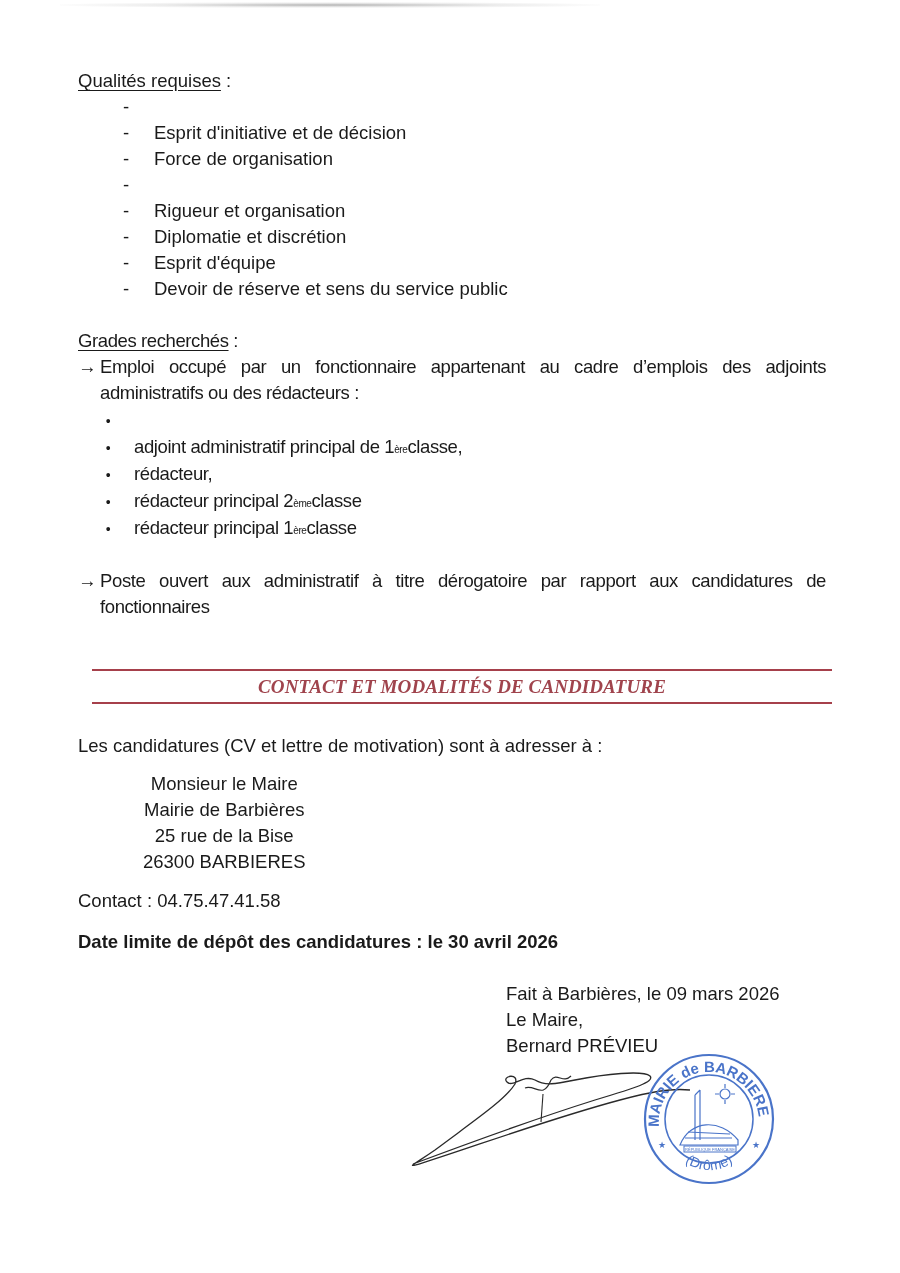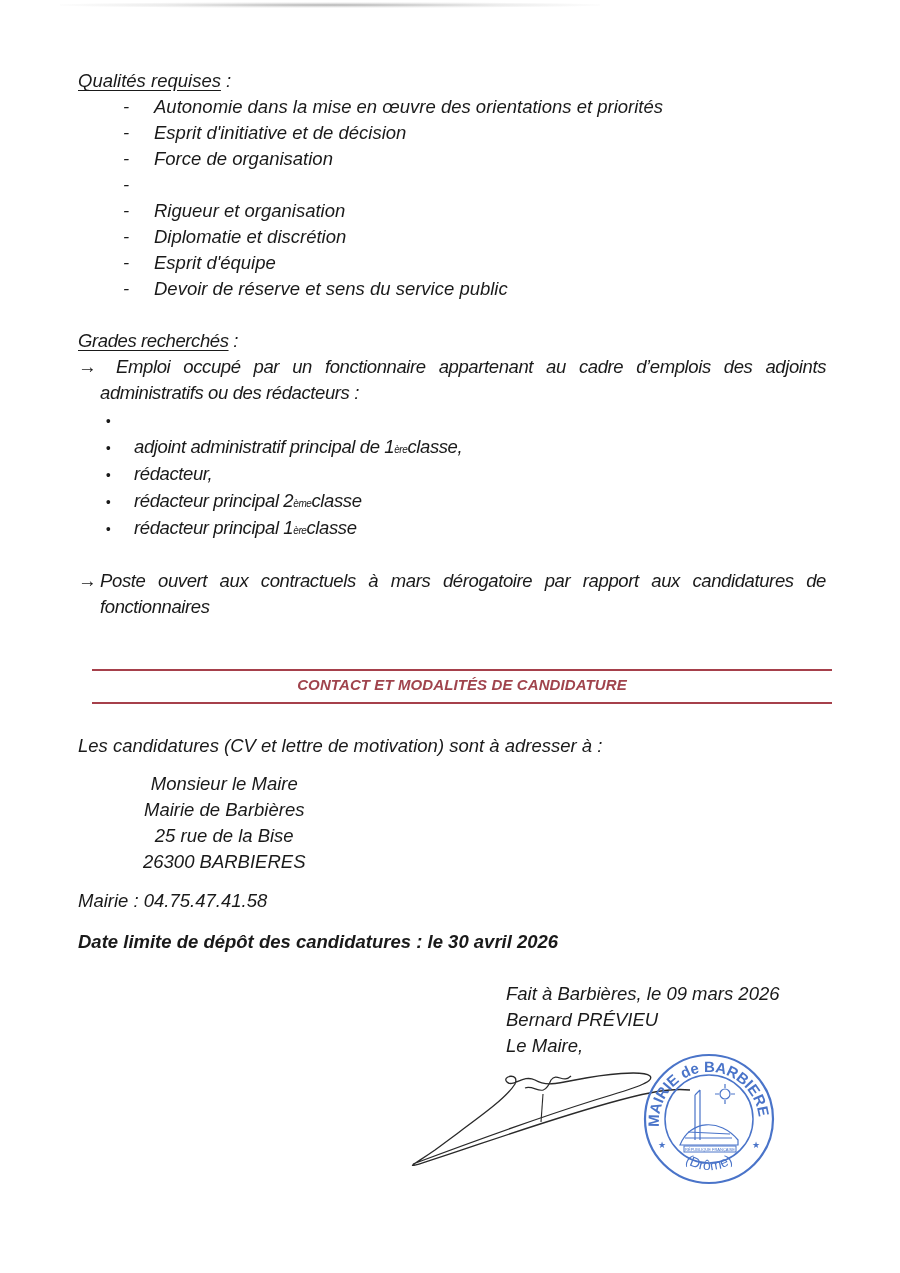--- a/index.html
+++ b/index.html
@@ -5,50 +5,49 @@
     html, body { margin: 0; padding: 0; }
     body {
       width: 900px; height: 1273px; background: #ffffff; position: relative; overflow: hidden;
       font-family: "Liberation Sans", "DejaVu Sans", sans-serif; color: #1a1a1a;
     }
     .topshade {
       position: absolute; left: 60px; top: 2px; width: 540px; height: 6px;
       background: radial-gradient(ellipse at center, rgba(120,120,120,0.55) 0%, rgba(180,180,180,0.25) 45%, rgba(255,255,255,0) 75%);
     }
     .abs { position: absolute; }
-    .txt { font-size: 18.5px; line-height: 26px; white-space: nowrap; font-style: italic; }
+    .txt { font-size: 18.5px; line-height: 26px; white-space: nowrap; }
     .heading { text-decoration: underline; text-underline-offset: 3px; }
     .dash-item { display: flex; }
     .dash { width: 56px; text-align: center; margin-left: 20px; }
     .cond { font-family: "Liberation Sans Narrow", "Liberation Sans", sans-serif; letter-spacing: -0.4px; }
     .arrow-line { display: flex; }
     .bullet-item { display: flex; align-items: baseline; }
     .bullet { width: 52px; text-align: center; font-size: 14px; }
     sup { font-size: 10px; line-height: 0; vertical-align: 8px; }
     .rule { position: absolute; left: 92px; width: 740px; height: 1.6px; background: #a6404b; }
     .section-title {
       position: absolute; left: 92px; width: 740px; top: 676px; text-align: center;
-      color: #a0444d; font-style: italic; font-weight: bold; font-size: 15px; letter-spacing: 0.1px;
+      color: #a0444d; font-style: italic; font-weight: bold; font-size: 19px; letter-spacing: 0.1px; font-family: Liberation Serif, serif;
     }
     .bold { font-weight: bold; text-align: right; }
     .sig-svg { position: absolute; left: 405px; top: 1060px; }
     .stamp { position: absolute; left: 640px; top: 1050px; }
   </style>
 </head>
 <body>
 
 <div class="topshade"></div>
 
 <div class="abs txt" style="left:78px; top:68px;">
   <span class="heading">Qualités requises</span><span> :</span>
 </div>
 <div class="abs txt" style="left:78px; top:94px;">
   <div class="dash-item">
       <span class="dash">-</span>
-      <span>Autonomie dans la mise en œuvre des orientations et priorités</span>
     </div>
   <div class="dash-item">
       <span class="dash">-</span>
       <span>Esprit d'initiative et de décision</span>
     </div>
   <div class="dash-item">
       <span class="dash">-</span>
       <span>Force de organisation</span>
     </div>
   <div class="dash-item">
@@ -71,21 +70,21 @@
       <span>Devoir de réserve et sens du service public</span>
     </div>
 </div>
 
 <div class="abs txt cond" style="left:78px; top:328px;">
   <span class="heading">Grades recherchés</span><span> :</span>
 </div>
 <div class="abs txt cond" style="left:78px; top:354px; width:748px;">
   <div class="arrow-line" style="justify-content:space-between;">
     <span>→</span>
-    <span style="flex:1; margin-left:20px; text-align:justify; text-align-last:justify;">Emploi occupé par un fonctionnaire appartenant au cadre d’emplois des adjoints</span>
+    <span style="flex:1; margin-left:4px; text-align:justify; text-align-last:justify;">Emploi occupé par un fonctionnaire appartenant au cadre d’emplois des adjoints</span>
   </div>
   <div style="padding-left:22px;">administratifs ou des rédacteurs :</div>
 </div>
 <div class="abs txt cond" style="left:82px; top:408px;">
   <div class="bullet-item">
       <span class="bullet">•</span>
       <sup></sup>
       <span></span>
     </div>
   <div class="bullet-item">
@@ -109,43 +108,43 @@
   <div class="bullet-item">
       <span class="bullet">•</span>
       <span>rédacteur principal 1</span>
       <sup>ère</sup>
       <span> classe</span>
     </div>
 </div>
 <div class="abs txt cond" style="left:78px; top:568px; width:748px;">
   <div class="arrow-line">
     <span>→</span>
-    <span style="flex:1; margin-left:4px; text-align:justify; text-align-last:justify;">Poste ouvert aux contractuels à mars dérogatoire par rapport aux candidatures de</span>
+    <span style="flex:1; margin-left:4px; text-align:justify; text-align-last:justify;">Poste ouvert aux administratif à titre dérogatoire par rapport aux candidatures de</span>
   </div>
   <div style="padding-left:22px;">fonctionnaires</div>
 </div>
 
 <div class="rule" style="top:669px;"></div>
 <div class="section-title">CONTACT ET MODALITÉS DE CANDIDATURE</div>
 <div class="rule" style="top:702px;"></div>
 
 <div class="abs txt" style="left:78px; top:733px;">Les candidatures (CV et lettre de motivation) sont à adresser à :</div>
 <div class="abs txt" style="left:143px; top:771px;text-align:center;">
   <div>Monsieur le Maire</div>
   <div>Mairie de Barbières</div>
   <div>25 rue de la Bise</div>
   <div>26300 BARBIERES</div>
 </div>
-<div class="abs txt" style="left:78px; top:888px;">Mairie : 04.75.47.41.58</div>
+<div class="abs txt" style="left:78px; top:888px;">Contact : 04.75.47.41.58</div>
 <div class="abs txt bold" style="left:78px; top:929px;">Date limite de dépôt des candidatures : le 30 avril 2026</div>
 
 <div class="abs txt" style="left:506px; top:981px;">
   <div>Fait à Barbières, le 09 mars 2026</div>
+  <div>Le Maire,</div>
   <div>Bernard PRÉVIEU</div>
-  <div>Le Maire,</div>
 </div>
 
 <svg class="sig-svg" width="320" height="120" viewBox="0 0 320 120">
   <path d="M8,104 C40,92 120,62 190,40 C230,28 250,22 245,16 C238,10 200,14 170,20 C150,24 140,26 130,20 C118,14 108,28 102,22 C96,16 115,12 110,24 C100,40 70,60 30,90 C10,104 0,108 14,104 C60,90 140,60 215,40 C245,32 265,28 285,30" fill="none" stroke="#2a2a2a" stroke-width="1.3"></path>
   <path d="M120,28 C130,24 138,40 146,20 C152,12 158,24 166,16" fill="none" stroke="#2a2a2a" stroke-width="1.2"></path>
   <path d="M138,34 L136,62" fill="none" stroke="#2a2a2a" stroke-width="1.1"></path>
 </svg>
 
 <svg class="stamp" width="138" height="138" viewBox="0 0 138 138">
   <defs>

